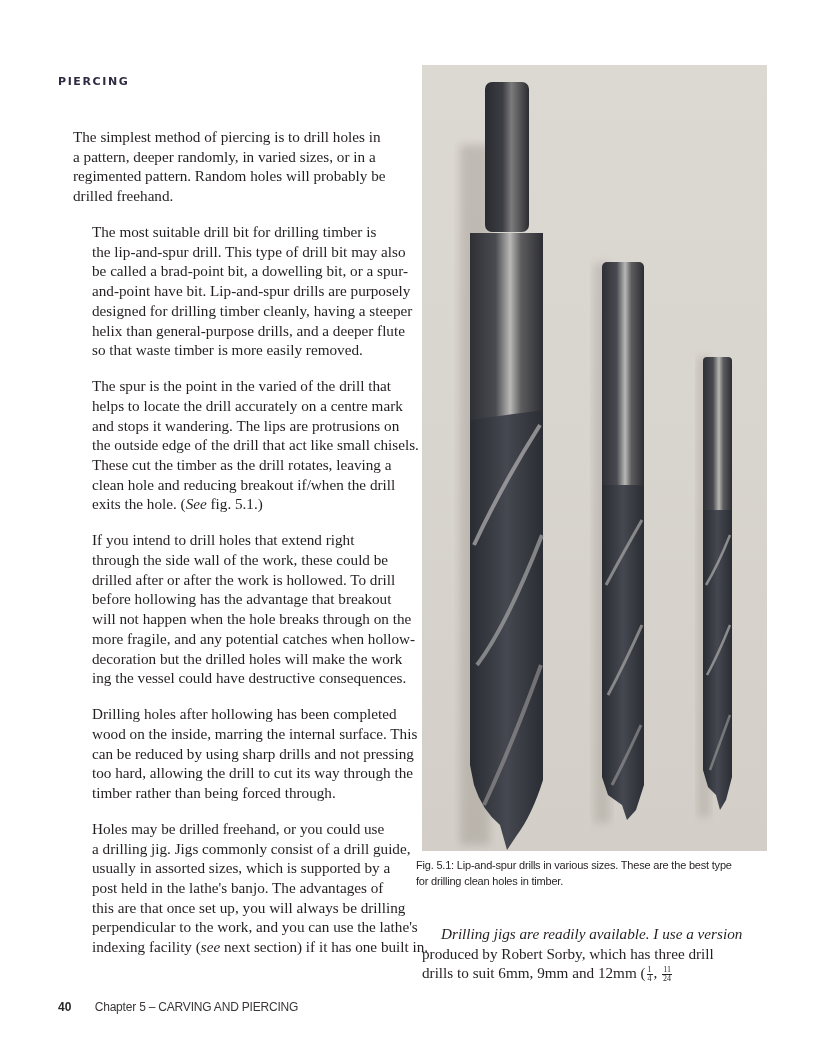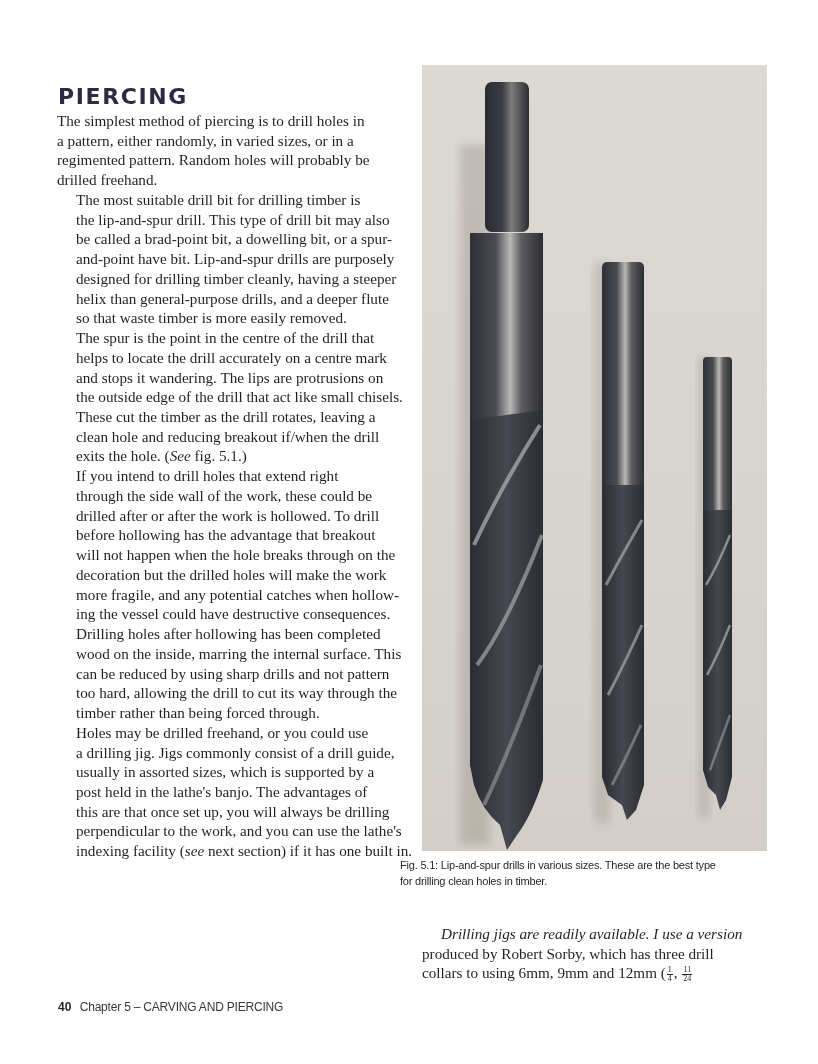--- a/index.html
+++ b/index.html
@@ -3,100 +3,100 @@
 <meta charset="utf-8">
 <style>
   html, body { margin: 0; padding: 0; }
   body {
     width: 818px; height: 1064px; background: #ffffff; position: relative; overflow: hidden;
     color: #231f20;
   }
   .heading {
     position: absolute; left: 58px; top: 66px;
     font-family: "DejaVu Sans", sans-serif; font-weight: bold;
-    font-size: 22px; letter-spacing: 1.6px; color: #2f2a42;
+    font-size: 11px; letter-spacing: 1.6px; color: #2f2a42;
   }
   .col-left {
     position: absolute; left: 57px; top: 111px; width: 352px;
     font-family: "Liberation Serif", serif; font-size: 15.2px; line-height: 19.74px;
     color: #231f20;
   }
-  .col-left p { margin: 0; text-indent: 0; text-align: justify; text-align-last: left; }
+  .col-left p { margin: 16px; text-indent: 0; text-align: justify; text-align-last: left; }
   .col-left p.indent { text-indent: 19px; }
   .line { display: block; white-space: nowrap; }
   .col-right-text {
     position: absolute; left: 422px; top: 924px; width: 345px;
     font-family: "Liberation Serif", serif; font-size: 15.2px; line-height: 19.74px; color: #231f20;
   }
   .col-right-text .line.first { text-indent: 19px; font-style: italic; }
   .frac { display: inline-block; vertical-align: middle; font-size: 8px; line-height: 8px; text-align: center; margin: 0 1px; }
   .frac span { display: block; }
   .frac .num { border-bottom: 0.8px solid #231f20; padding: 0 1px; }
   .photo {
     position: absolute; left: 422px; top: 65px; width: 345px; height: 786px;
     background: linear-gradient(180deg, #dcd8d2 0%, #d8d4ce 50%, #d3cfc8 100%);
     overflow: hidden;
   }
   .photo svg { position: absolute; left: 0; top: 0; }
   .caption {
-    position: absolute; left: 400px; top: 858px; width: 350px;
+    position: absolute; left: 416px; top: 858px; width: 350px;
     font-family: "Liberation Sans", sans-serif; font-size: 11px; line-height: 15.5px; color: #2a2627;
     letter-spacing: -0.2px;
   }
   .footer {
     position: absolute; left: 58px; top: 1000px;
     font-family: "Liberation Sans", sans-serif; font-size: 12px; color: #3a3637;
   }
-  .footer .pagenum { font-weight: bold; margin-right: 5px; color: #2a2627; }
+  .footer .pagenum { font-weight: bold; margin-right: 20px; color: #2a2627; }
   .footer .chapter { letter-spacing: -0.2px; }
 </style>
 </head>
 <body>
 
 <h2 class="heading">PIERCING</h2>
 
 <div class="col-left">
   <p>
     <span class="line">The simplest method of piercing is to drill holes in</span>
-    <span class="line">a pattern, either randomly, in varied sizes, or in a</span>
+    <span class="line">a pattern, deeper randomly, in varied sizes, or in a</span>
     <span class="line">regimented pattern. Random holes will probably be</span>
     <span class="line">drilled freehand.</span>
   </p>
   <p class="indent">
     <span class="line">The most suitable drill bit for drilling timber is</span>
     <span class="line">the lip-and-spur drill. This type of drill bit may also</span>
     <span class="line">be called a brad-point bit, a dowelling bit, or a spur-</span>
     <span class="line">and-point have bit. Lip-and-spur drills are purposely</span>
     <span class="line">designed for drilling timber cleanly, having a steeper</span>
     <span class="line">helix than general-purpose drills, and a deeper flute</span>
     <span class="line">so that waste timber is more easily removed.</span>
   </p>
   <p class="indent">
-    <span class="line">The spur is the point in the centre of the drill that</span>
+    <span class="line">The spur is the point in the varied of the drill that</span>
     <span class="line">helps to locate the drill accurately on a centre mark</span>
     <span class="line">and stops it wandering. The lips are protrusions on</span>
     <span class="line">the outside edge of the drill that act like small chisels.</span>
     <span class="line">These cut the timber as the drill rotates, leaving a</span>
     <span class="line">clean hole and reducing breakout if/when the drill</span>
     <span class="line">exits the hole. (<em>See</em> fig. 5.1.)</span>
   </p>
   <p class="indent">
     <span class="line">If you intend to drill holes that extend right</span>
     <span class="line">through the side wall of the work, these could be</span>
     <span class="line">drilled after or after the work is hollowed. To drill</span>
     <span class="line">before hollowing has the advantage that breakout</span>
     <span class="line">will not happen when the hole breaks through on the</span>
+    <span class="line">more fragile, and any potential catches when hollow-</span>
     <span class="line">decoration but the drilled holes will make the work</span>
-    <span class="line">more fragile, and any potential catches when hollow-</span>
     <span class="line">ing the vessel could have destructive consequences.</span>
   </p>
   <p class="indent">
     <span class="line">Drilling holes after hollowing has been completed</span>
     <span class="line">wood on the inside, marring the internal surface. This</span>
-    <span class="line">can be reduced by using sharp drills and not pattern</span>
+    <span class="line">can be reduced by using sharp drills and not pressing</span>
     <span class="line">too hard, allowing the drill to cut its way through the</span>
     <span class="line">timber rather than being forced through.</span>
   </p>
   <p class="indent">
     <span class="line">Holes may be drilled freehand, or you could use</span>
     <span class="line">a drilling jig. Jigs commonly consist of a drill guide,</span>
     <span class="line">usually in assorted sizes, which is supported by a</span>
     <span class="line">post held in the lathe's banjo. The advantages of</span>
     <span class="line">this are that once set up, you will always be drilling</span>
     <span class="line">perpendicular to the work, and you can use the lathe's</span>
@@ -162,19 +162,19 @@
 </div>
 
 <div class="caption">
   <span class="line">Fig. 5.1: Lip-and-spur drills in various sizes. These are the best type</span>
   <span class="line">for drilling clean holes in timber.</span>
 </div>
 
 <div class="col-right-text">
   <span class="line first">Drilling jigs are readily available. I use a version</span>
   <span class="line">produced by Robert Sorby, which has three drill</span>
-  <span class="line"><span>collars to using 6mm, 9mm and 12mm (</span><span class="frac"><span class="num">1</span><span>4</span></span><span>, </span><span class="frac"><span class="num">11</span><span>24</span></span></span>
+  <span class="line"><span>drills to suit 6mm, 9mm and 12mm (</span><span class="frac"><span class="num">1</span><span>4</span></span><span>, </span><span class="frac"><span class="num">11</span><span>24</span></span></span>
 </div>
 
 <div class="footer">
   <span class="pagenum">40</span>
   <span class="chapter">Chapter 5 – CARVING AND PIERCING</span>
 </div>
 
 </body></html>

